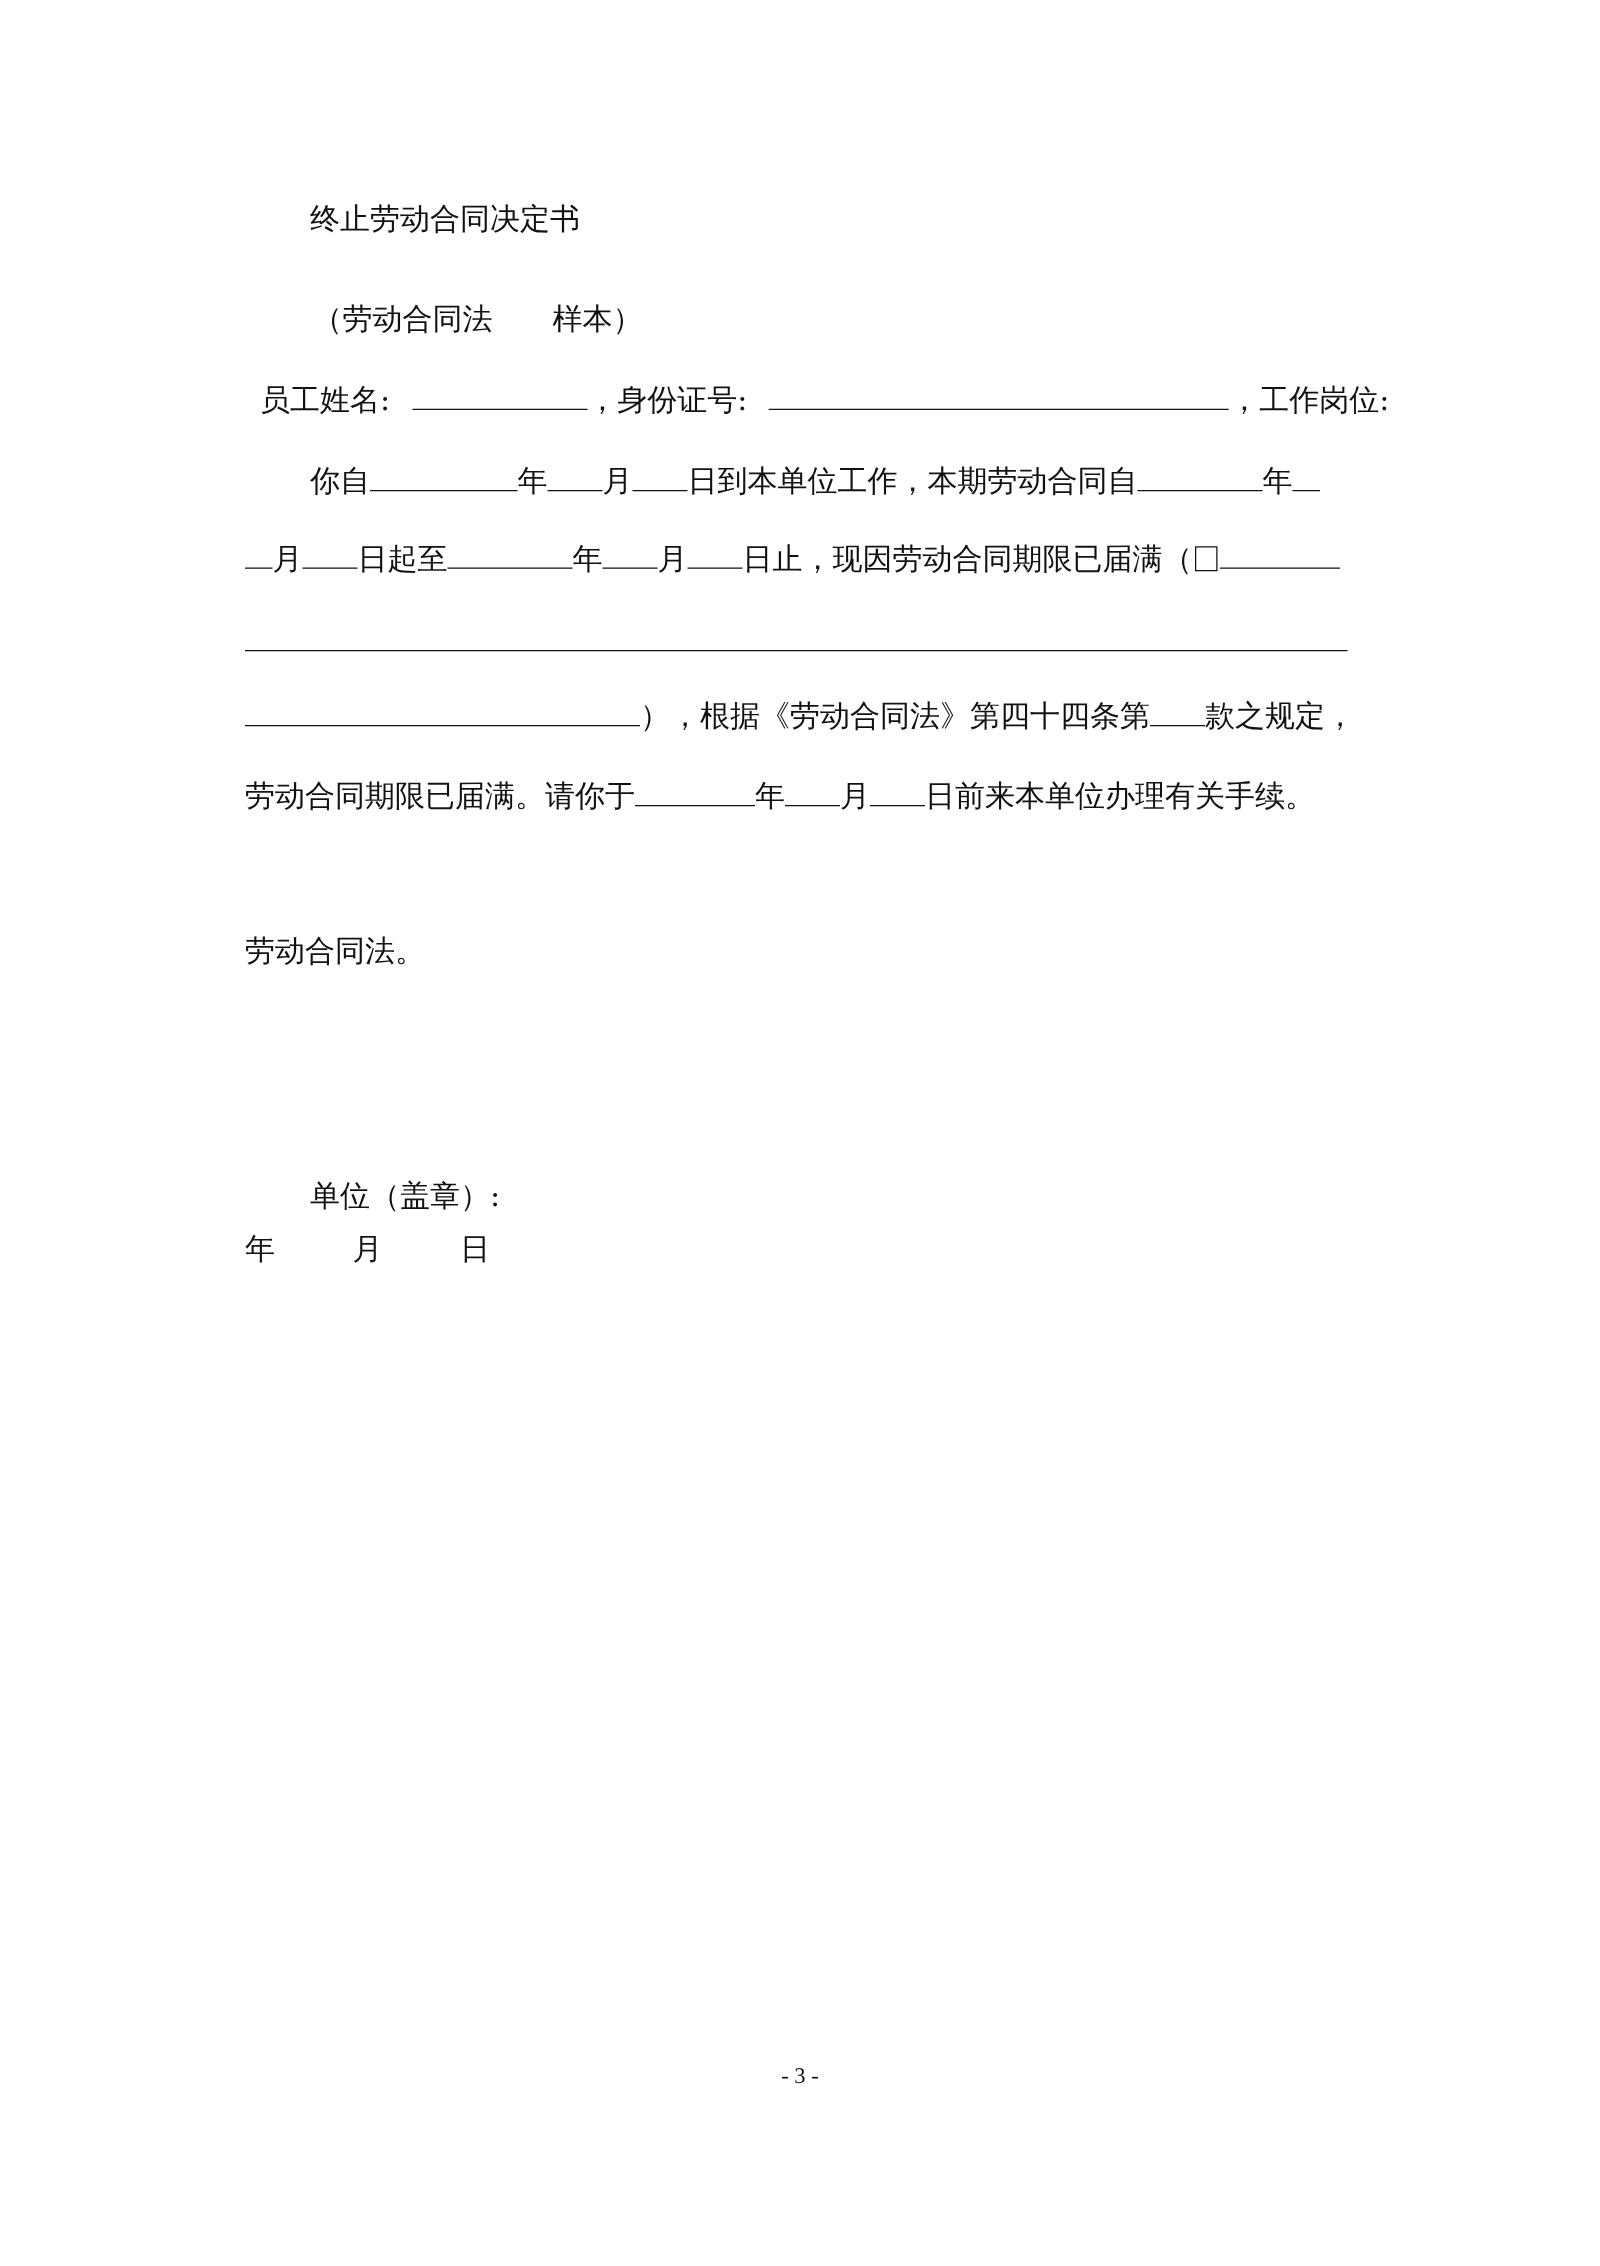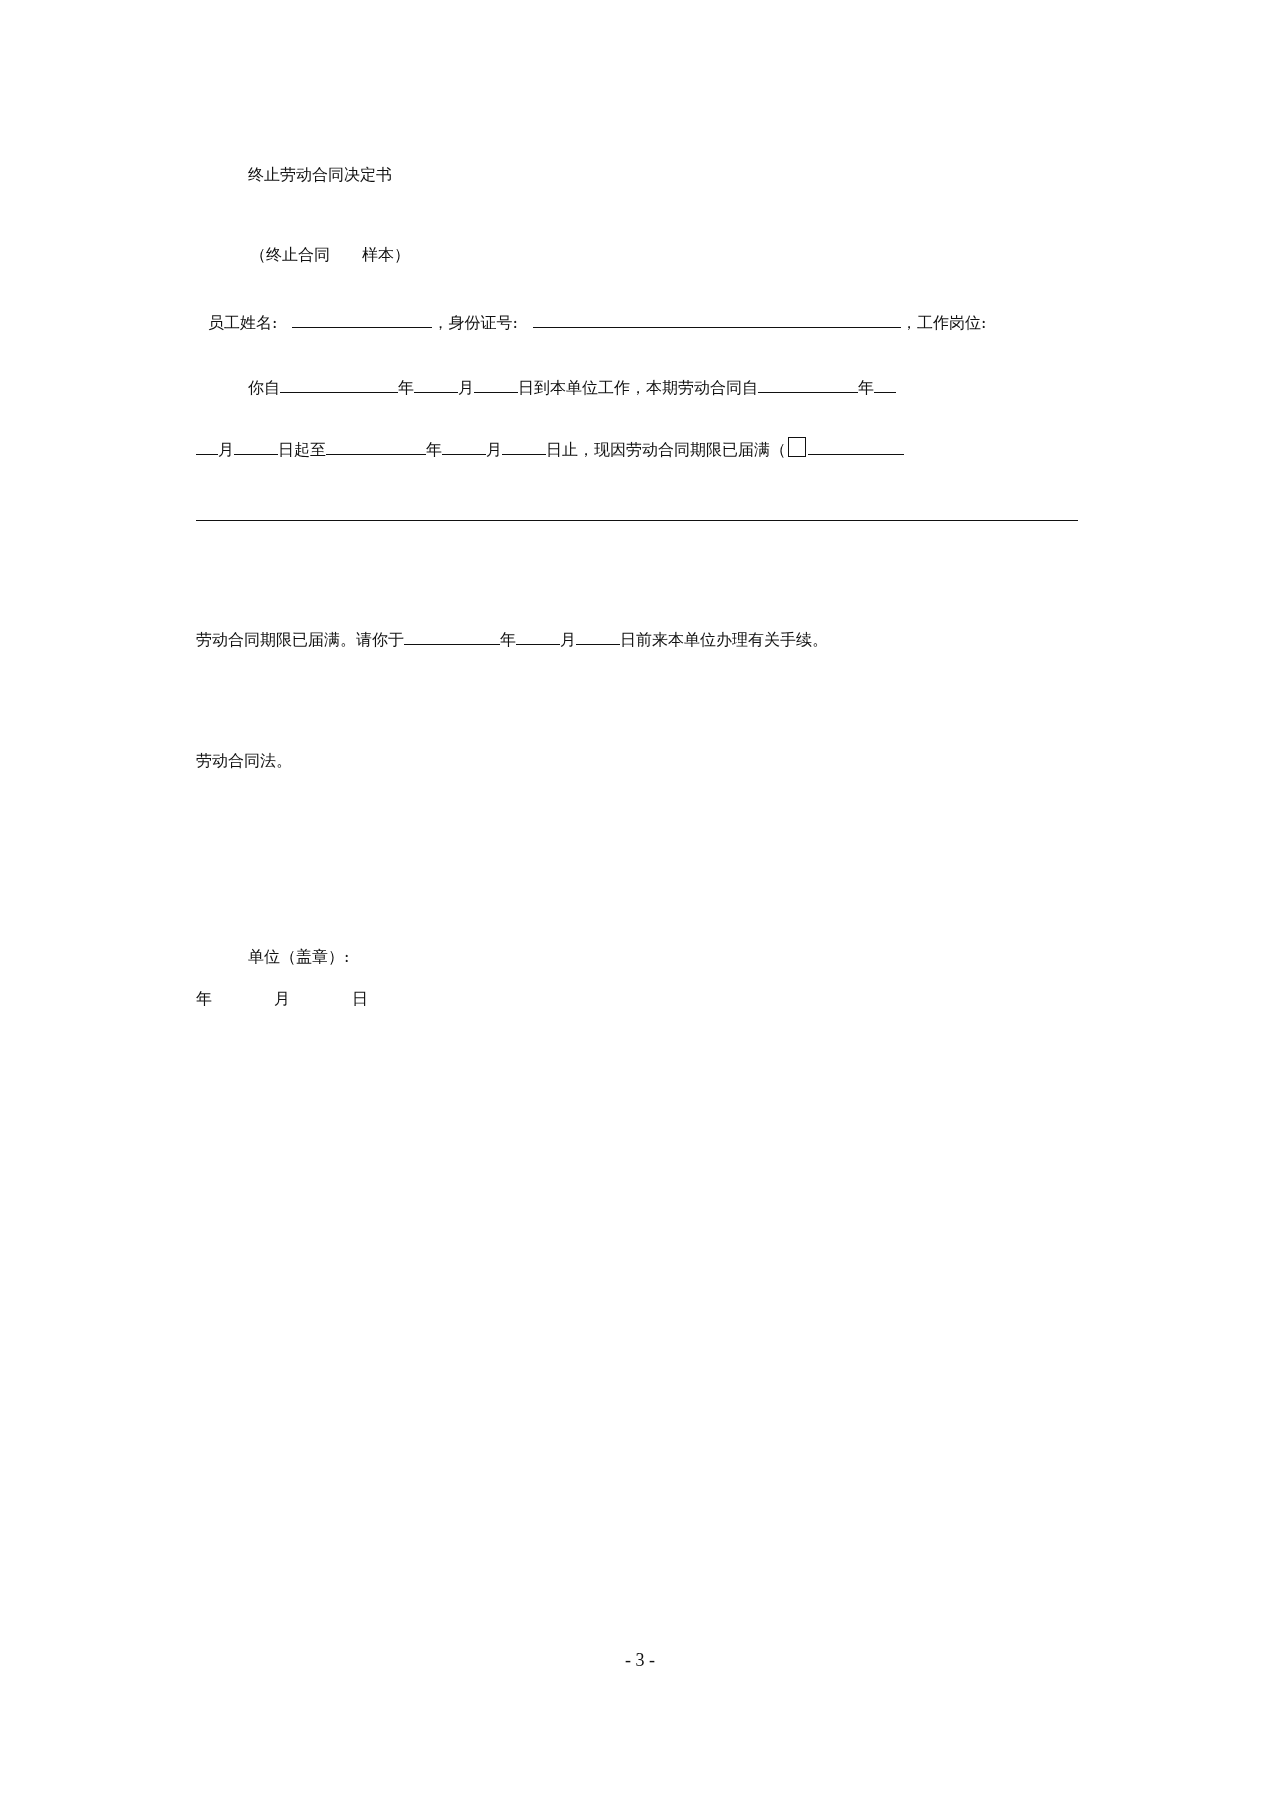--- a/index.html
+++ b/index.html
@@ -18,21 +18,21 @@
     .page {
       position: absolute;
       left: 0; top: 0;
       width: 1280px;
       height: 1813px;
       background: #ffffff;
     }
     .line {
       position: absolute;
       left: 196px;
-      font-size: 16px;
+      font-size: 24px;
       line-height: 30px;
       white-space: nowrap;
       letter-spacing: 0px;
     }
     .blank {
       display: inline-block;
       border-bottom: 1.5px solid #111;
       height: 22px;
       vertical-align: baseline;
     }
@@ -66,39 +66,42 @@
 </head>
 <body>
 
 <div class="page">
 
   <div class="line" style="left:248px; top:160px;">
     <span>终止劳动合同决定书</span>
   </div>
 
   <div class="line" style="left:250px; top:240px;">
-    <span>（终止合同　　样本）</span>
+    <span>（劳动合同法　　样本）</span>
   </div>
 
   <div class="line" style="top:305px;margin-left:12px;">
     <span>员工姓名:</span>
     <span class="blank" style="width:140px; margin-left:10px;"></span><span>，身份证号:</span>
     <span class="blank" style="width:368px; margin-left:10px;"></span><span>，工作岗位:</span>
   </div>
 
   <div class="line" style="left:248px; top:370px;">
     <span>你自</span><span class="blank" style="width:118px;"></span><span>年</span><span class="blank" style="width:44px;"></span><span>月</span><span class="blank" style="width:44px;"></span><span>日到本单位工作，本期劳动合同自</span><span class="blank" style="width:100px;"></span><span>年</span><span class="blank" style="width:22px;"></span>
   </div>
 
   <div class="line" style="top:432px;">
     <span class="blank" style="width:22px;"></span><span>月</span><span class="blank" style="width:44px;"></span><span>日起至</span><span class="blank" style="width:100px;"></span><span>年</span><span class="blank" style="width:44px;"></span><span>月</span><span class="blank" style="width:44px;"></span><span>日止，现因</span><span class="ul">劳动合同期限已届满</span><span>（</span><span class="checkbox"></span><span class="blank" style="width:96px;"></span>
   </div>
 
   <div class="hrule" style="top:520px;"></div>
 
+  <div class="line" style="top:558px;">
+    <span class="blank" style="width:316px;"></span><span>），根据《劳动合同法》第四十四条第</span><span class="blank" style="width:44px;"></span><span>款之规定，</span>
+  </div>
 
   <div class="line" style="top:622px;">
     <span>劳动合同期限已届满。请你于</span><span class="blank" style="width:96px;"></span><span>年</span><span class="blank" style="width:44px;"></span><span>月</span><span class="blank" style="width:44px;"></span><span>日前来本单位办理有关手续。</span>
   </div>
 
 
   <div class="line" style="top:746px;">
     <span>劳动合同法。</span>
   </div>
 

